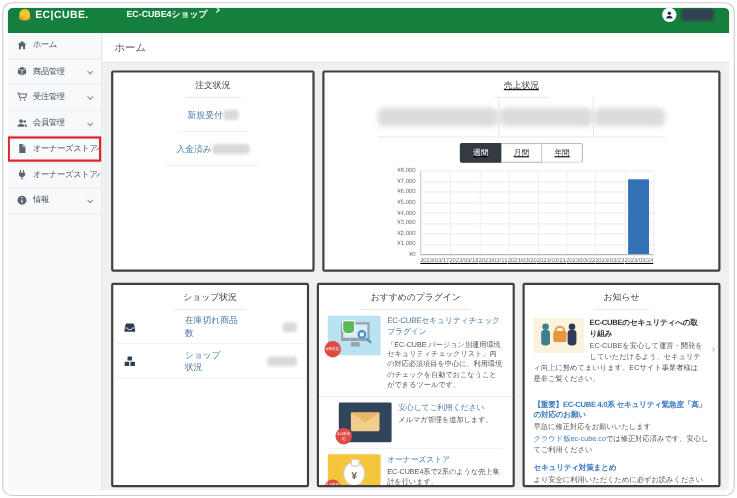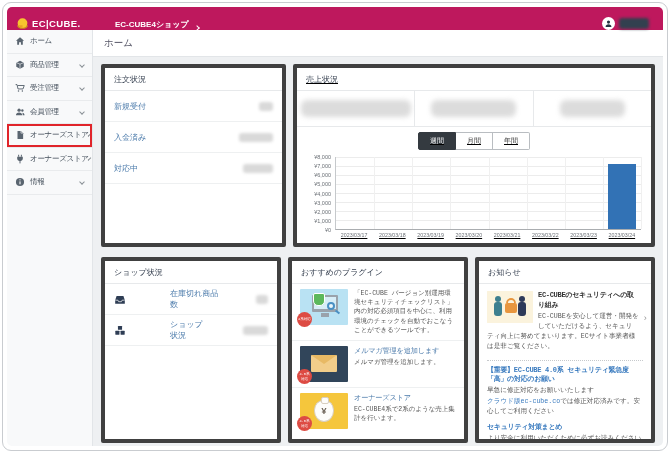--- a/index.html
+++ b/index.html
@@ -1,21 +1,21 @@
 <!DOCTYPE html>
 <html><head>
 <meta charset="utf-8">
 <style>
   * { margin:0; padding:0; box-sizing:border-box; }
   html,body { width:670px; height:453px; background:#fff; font-family:"Liberation Sans","DejaVu Sans",sans-serif; }
   .frame { position:absolute; inset:2px; border:1px solid #c9ccd0; border-radius:9px; background:#fff; padding:4px; overflow:hidden; }
   .app { height:100%; display:flex; flex-direction:column; overflow:hidden; border-radius:5px; }
 
   
-  .hdr { height:23px; background:#be185d; display:flex; align-items:flex-end; flex-shrink:0; }
+  .hdr { height:23px; background:#15803d; display:flex; align-items:flex-start; flex-shrink:0; }
   .logo { width:86px; display:flex; align-items:center; padding-left:9px; gap:3px; }
   .logo-txt { color:#fff; font-weight:bold; font-size:9.5px; letter-spacing:.4px; }
   .shopname { color:#fff; font-size:8px; font-weight:bold; margin-left:22px; }
   .crumb-chev { width:4px; height:4px; border-right:1.4px solid #fff; border-top:1.4px solid #fff; transform:rotate(45deg); margin-left:6px; }
   .hdr-right { margin-left:auto; display:flex; align-items:center; gap:4px; padding-right:14px; }
   .avatar { width:13px; height:13px; border-radius:50%; background:#fff; display:flex; align-items:center; justify-content:center; }
   .name-blur { width:30px; height:11px; background:#32404f; border-radius:3px; filter:blur(1.5px); }
 
   
   .bodyrow { flex:1; display:flex; overflow:hidden; }
@@ -24,23 +24,23 @@
   .sb-item .ic { width:10px; height:10px; margin-right:5px; color:#5a6570; flex-shrink:0; }
   .sb-item .ic svg { width:10px; height:10px; display:block; }
   .sb-label { white-space:nowrap; letter-spacing:-.3px; }
   .chev { width:4px; height:4px; border-right:1.2px solid #8a9096; border-bottom:1.2px solid #8a9096; transform:rotate(45deg); margin-left:auto; margin-right:2px; }
   .red-box { position:absolute; inset:0px 0px 0px 0px; border:2px solid #e0242a; pointer-events:none; }
 
   .main { flex:1; display:flex; flex-direction:column; background:#eef0f2; overflow:hidden; }
   .page-title { height:27px; background:#fff; border-bottom:1px solid #e2e5e8; display:flex; align-items:center; padding-left:11px; font-size:9.5px; color:#556; flex-shrink:0; }
   .content { flex:1; padding:7px 8px; overflow:hidden; }
   .row1 { display:flex; gap:7px; height:183px; margin-bottom:10px; }
-  .row2 { display:flex; gap:7px; height:186px;font-family:Liberation Mono, monospace; }
-
-  .card { background:#fff; border:4px solid #404040; border-radius:2px; overflow:hidden; display:flex; flex-direction:column; }
+  .row2 { display:flex; gap:7px; height:186px; }
+
+  .card { background:#fff; border:2px solid #404040; border-radius:2px; overflow:hidden; display:flex; flex-direction:column;align-items:center; }
   .card-hd { padding:6px 9px 5px; font-size:8px; color:#374151; border-bottom:1px solid #e7e9eb; flex-shrink:0; }
   .c-order { width:185px; flex-shrink:0; }
   .c-sales { flex:1;text-decoration:underline; }
   .c-third { flex:1; min-width:0; }
 
   .stat-row { height:31px; display:flex; align-items:center; justify-content:space-between; padding:0 9px; border-bottom:1px solid #eef0f1; }
   .link { color:#4c7bab; font-size:8px; text-decoration:none; cursor:pointer; }
   .blur-val { height:9px; background:#d9d9d9; border-radius:3px; filter:blur(1.5px); }
   .w14{width:14px} .w20{width:20px} .w30{width:30px} .w34{width:34px}
 
@@ -231,24 +231,20 @@
 
           <div class="card c-order">
             <div class="card-hd">注文状況</div>
             <div class="stat-row">
               <span class="link">新規受付</span>
               <span class="blur-val w14"></span>
             </div>
             <div class="stat-row">
               <span class="link">入金済み</span>
               <span class="blur-val w34"></span>
-            </div>
-            <div class="stat-row">
-              <span class="link">対応中</span>
-              <span class="blur-val w30"></span>
             </div>
           </div>
 
           <div class="card c-sales">
             <div class="card-hd">売上状況</div>
             <div class="sales-stats">
               <div class="sales-stat">
                     <span class="stat-blur sw1"></span>
                   </div>
               <div class="sales-stat">
@@ -342,31 +338,32 @@
 
             <div class="plg-item">
               <div class="thumb t-sec">
                 <div class="monitor"></div>
                 <div class="mon-foot"></div>
                 <div class="shield"></div>
                 <div class="mag"></div>
                 <div class="badge">4系対応</div>
               </div>
               <div class="plg-txt">
+                <span class="link plg-title">EC-CUBEセキュリティチェックプラグイン</span>
                 <div class="plg-desc">「EC-CUBE バージョン別運用環境セキュリティチェックリスト」内の対応必須項目を中心に、利用環境のチェックを自動でおこなうことができるツールです。</div>
               </div>
             </div>
 
             <div class="plg-item">
               <div class="thumb t-mail">
                 <div class="env"></div>
                 <div class="badge">4.0系対応</div>
               </div>
               <div class="plg-txt">
-                <span class="link plg-title">メルマガ管理を追加します</span>
+                <span class="link plg-title">安心してご利用ください</span>
                 <div class="plg-desc">メルマガ管理を追加します。</div>
               </div>
             </div>
 
             <div class="plg-item" style="border-bottom:none">
               <div class="thumb t-sales">
                 <div class="bag">
                       <span class="bag-yen">¥</span>
                     </div>
                 <div class="badge">4.0系対応</div>

